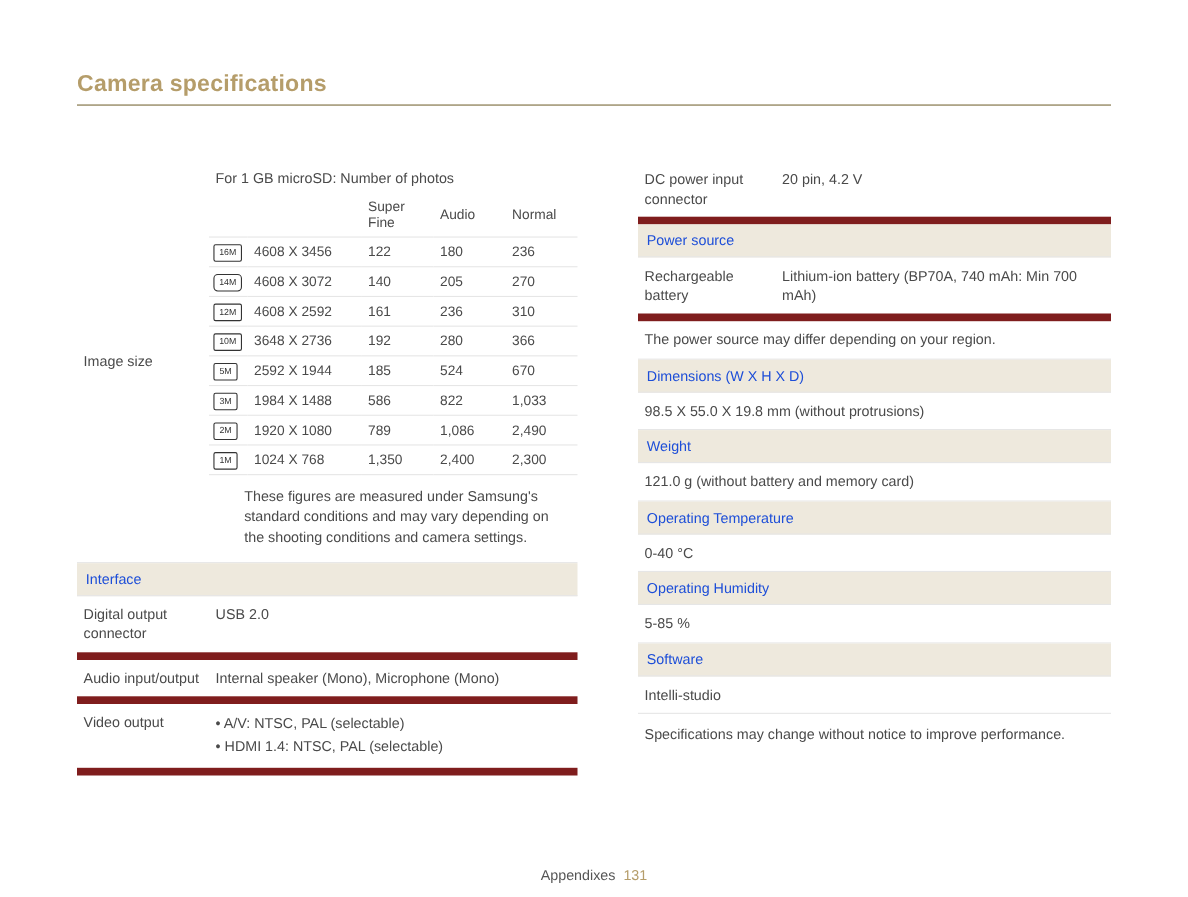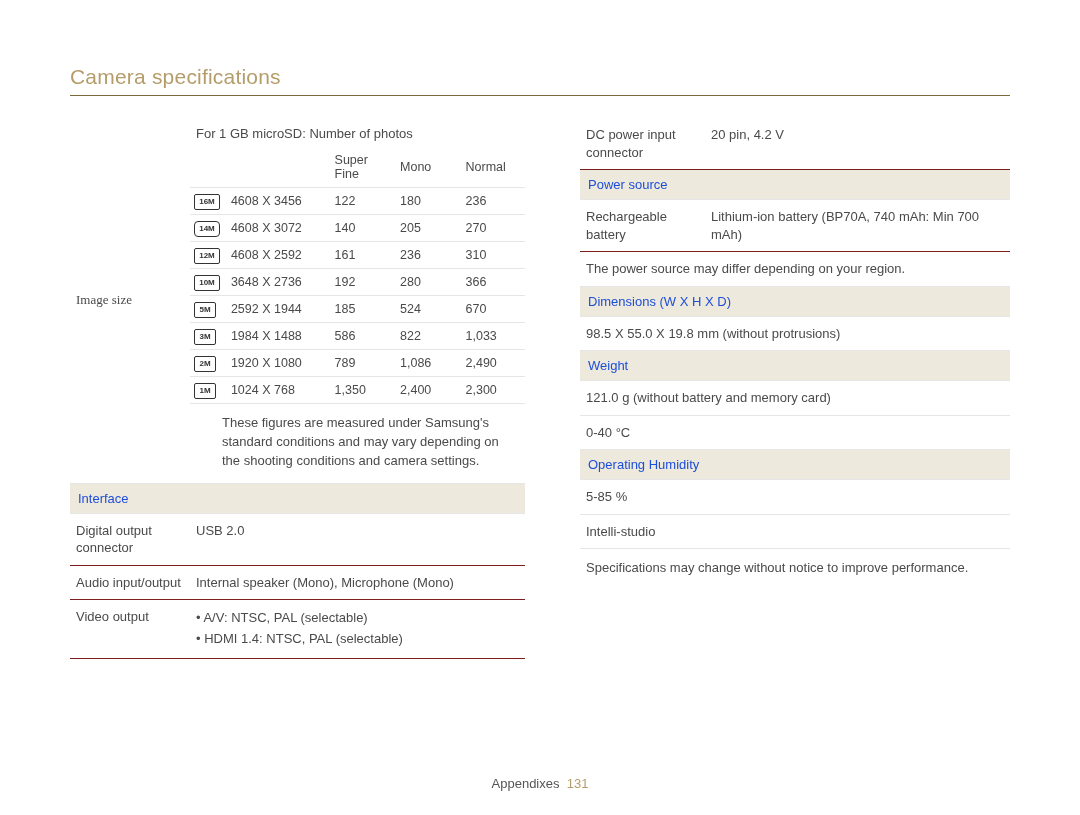--- a/index.html
+++ b/index.html
@@ -8,34 +8,34 @@
     font-size: 13px;
     color: #4a4a4a;
     background: #fff;
     width: 1080px;
     height: 815px;
     position: relative;
     padding: 65px 70px 0 70px;
   }
   .page-title {
     font-size: 21px;
-    font-weight: 400;
+    font-weight: 700;
     color: #b59d6a;
     letter-spacing: 0.2px;
     border-bottom: 1px solid #7a6a3a;
     padding-bottom: 6px;
-    margin-bottom: 22px;
+    margin-bottom: 50px;
     font-stretch: condensed;
   }
   .columns { display: flex; gap: 55px; }
   .col { flex: 1; }
   .col-left { flex: 0 0 455px; }
   .col-right { flex: 1; }
 
-  .row { display: flex; border-bottom: 1px solid #7f1d1d; }
+  .row { display: flex; border-bottom: 7px solid #7f1d1d; }
   .row-label {
     flex: 0 0 120px;
     padding: 8px 6px;
     line-height: 1.35;
   }
   .row-value {
     flex: 1;
     padding: 8px 6px;
     line-height: 1.35;
   }
@@ -52,21 +52,20 @@
     font-size: 13px;
   }
   .no-border { border-bottom: none; }
 
   .img-size-block { display: flex; border-bottom: 1px solid #e6e6e6; }
   .img-size-label {
     flex: 0 0 120px;
     padding: 8px 6px;
     display: flex;
     align-items: center;
-    font-family: Liberation Serif, serif;
   }
   .img-size-content { flex: 1; padding: 6px 0 10px 0; }
 
   .subtable { width: 100%; border-collapse: collapse; font-size: 12.5px; }
   .subtable th, .subtable td {
     text-align: left;
     padding: 6px 6px;
     border-bottom: 1px solid #e6e6e6;
   }
   .subtable thead th { font-weight: normal; }
@@ -77,41 +76,41 @@
 
   .icon-box {
     display: inline-flex;
     align-items: center;
     justify-content: center;
     width: 26px;
     height: 16px;
     border: 1.4px solid #333;
     border-radius: 2px;
     font-size: 8px;
-    font-weight: bold;
+    font-weight: normal;
     color: #333;
     line-height: 1;
     padding: 0 1px;
   }
   .icon-box.round { border-radius: 4px; }
   .icon-box.tight { width: 22px; }
 
   .note {
     padding: 10px 6px 2px 6px;
     line-height: 1.45;
     margin-left: 26px;
   }
 
   ul.bullets { list-style: none; padding-left: 0; }
   ul.bullets li::before { content: "•  "; }
   ul.bullets li { line-height: 1.6; }
 
   .footer {
     position: absolute;
-    bottom: 24px;
+    bottom: 12px;
     width: 100%;
     left: 0;
     text-align: center;
     font-size: 13px;
     color: #555;
   }
   .footer-num { color: #b59d6a; }
 
   .right-row-label { flex: 0 0 125px; }
 
@@ -132,21 +131,21 @@
     <div class="img-size-block">
       <div class="img-size-label">Image size</div>
       <div class="img-size-content">
         <div style="padding:2px 6px 6px 6px;">For 1 GB microSD: Number of photos</div>
         <table class="subtable">
           <thead>
             <tr>
               <th class="icon-cell"></th>
               <th class="res"></th>
               <th>Super Fine</th>
-              <th>Mono</th>
+              <th>Audio</th>
               <th>Normal</th>
             </tr>
           </thead>
           <tbody>
             <tr>
               <td class="icon-cell"><span class="icon-box">16M</span></td>
               <td class="res">4608 X 3456</td>
               <td class="num">122</td>
               <td class="num">180</td>
               <td class="num">236</td>
@@ -245,25 +244,27 @@
     </div>
 
     <div class="row-full">The power source may differ depending on your region.</div>
 
     <div class="section-header">Dimensions (W X H X D)</div>
     <div class="row-full">98.5 X 55.0 X 19.8 mm (without protrusions)</div>
 
     <div class="section-header">Weight</div>
     <div class="row-full">121.0 g (without battery and memory card)</div>
 
+    <div class="section-header">Operating Temperature</div>
     <div class="row-full">0-40 °C</div>
 
     <div class="section-header">Operating Humidity</div>
     <div class="row-full">5-85 %</div>
 
+    <div class="section-header">Software</div>
     <div class="row-full">Intelli-studio</div>
 
     <div class="disclaimer">Specifications may change without notice to improve performance.</div>
 
   </div>
 
 </div>
 
 <div class="footer">
   <span>Appendixes</span>&nbsp;&nbsp;<span class="footer-num">131</span>

